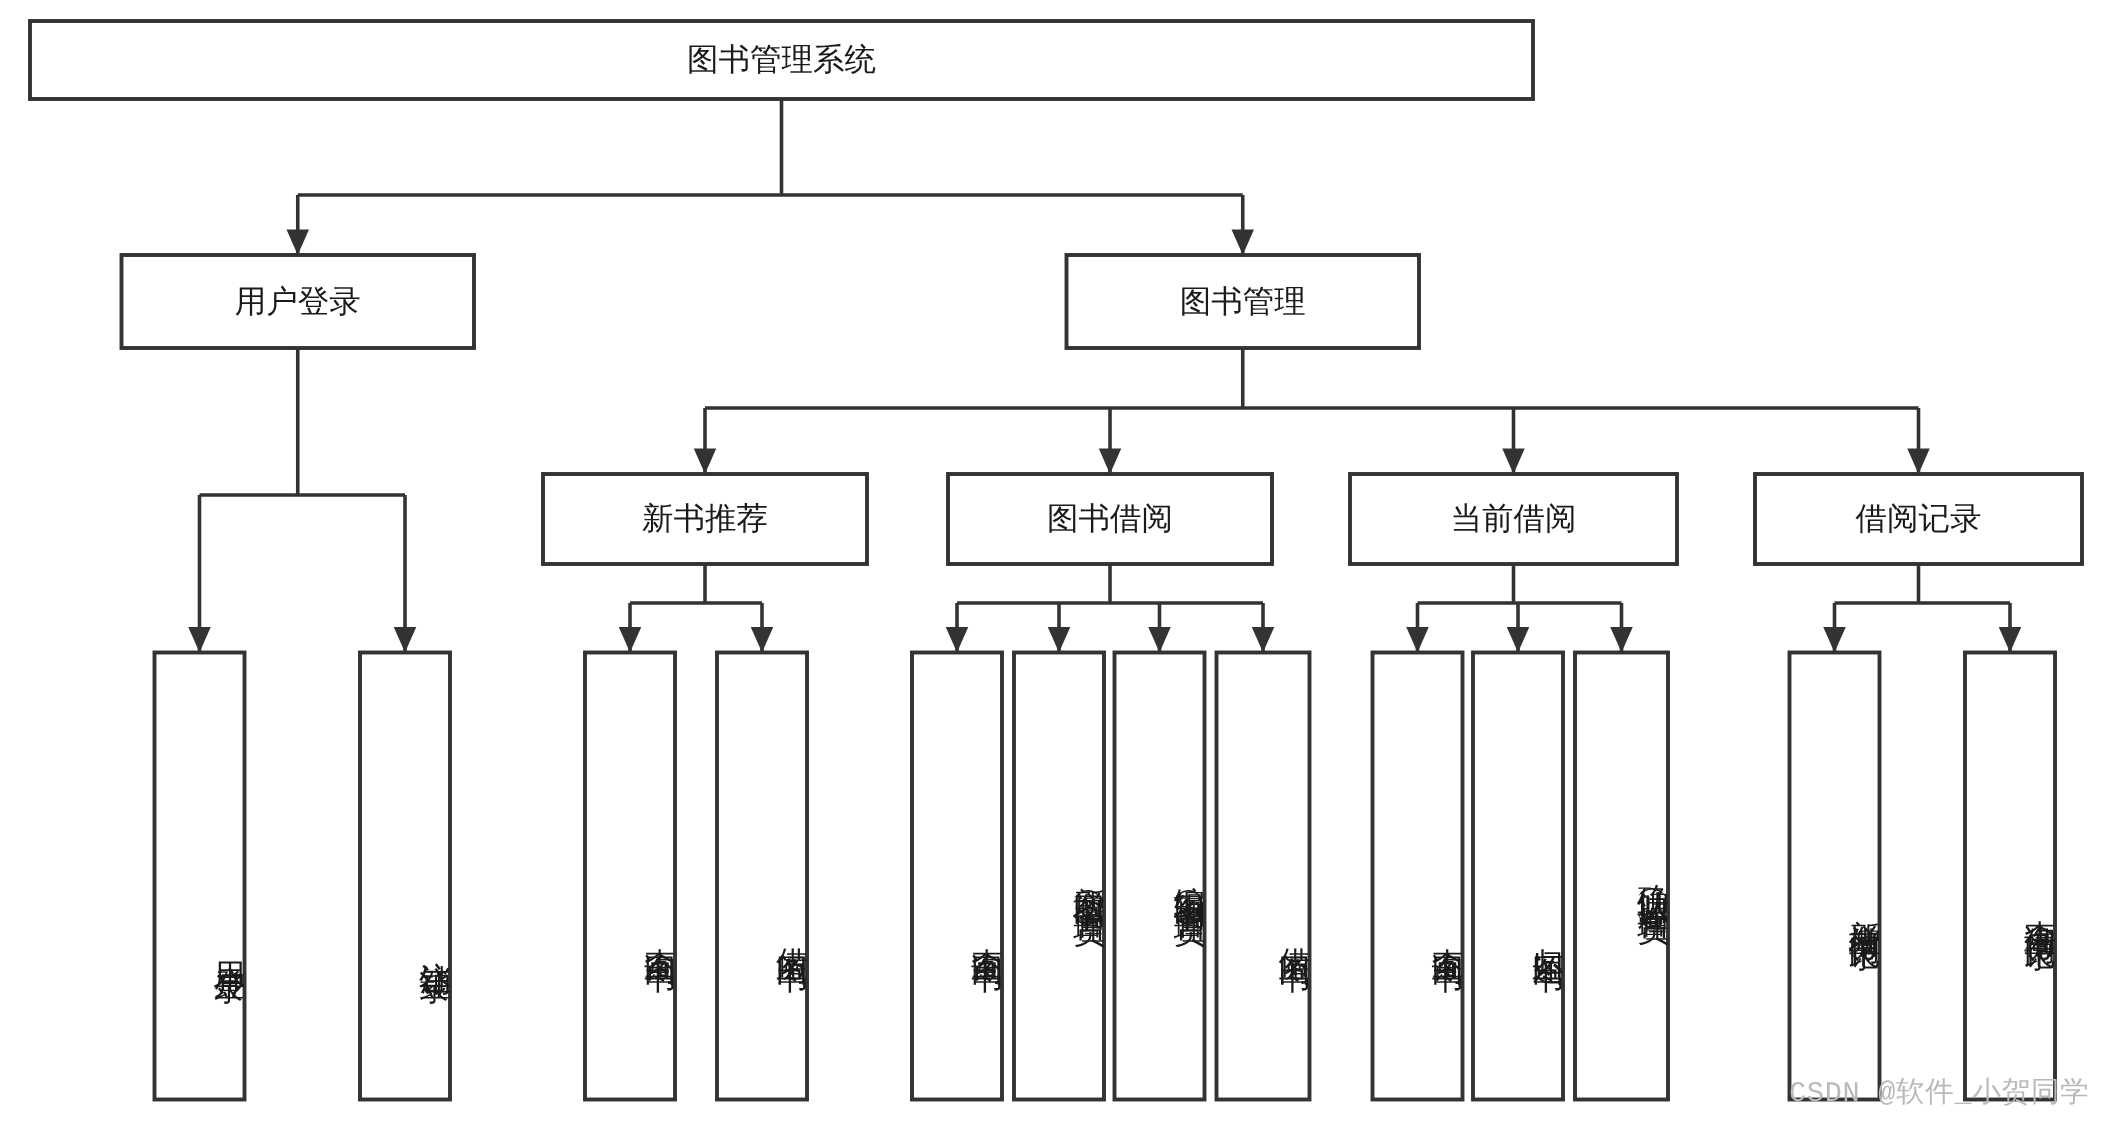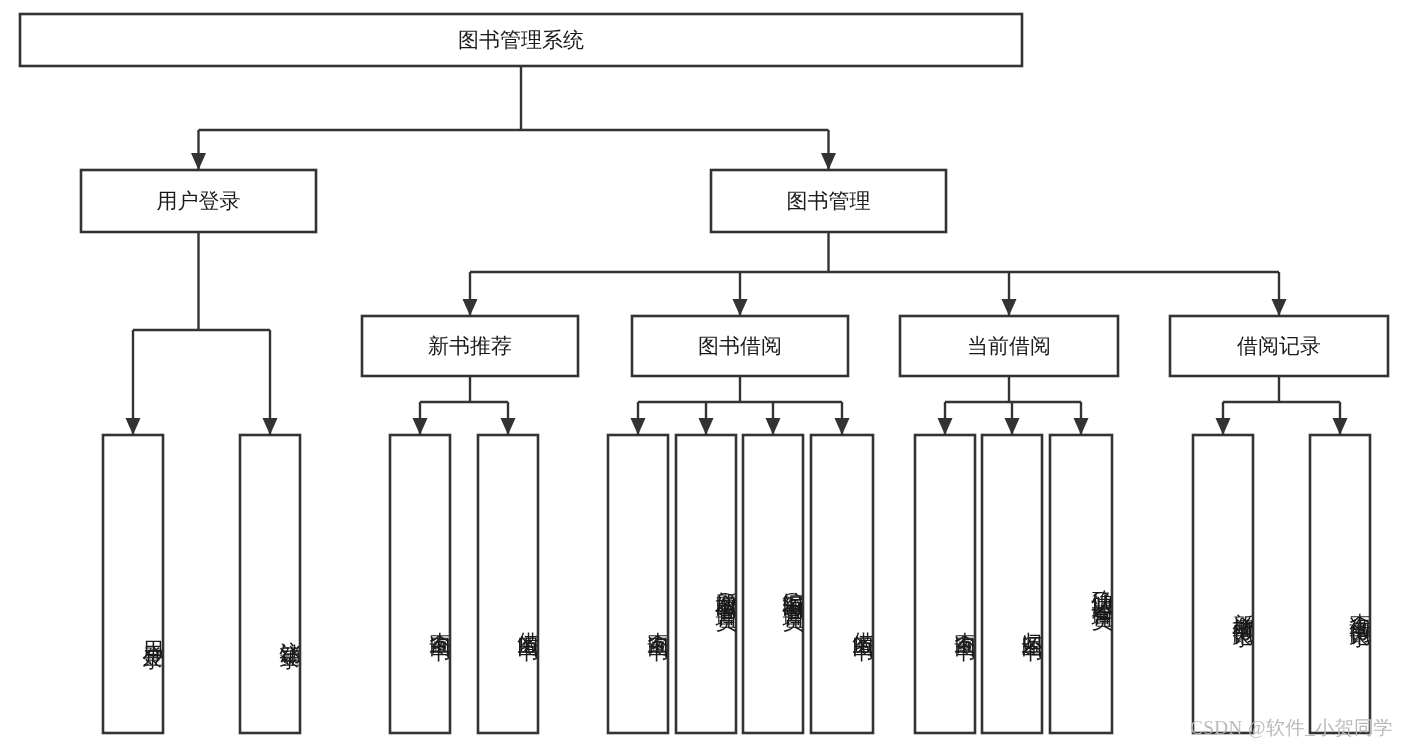--- a/index.html
+++ b/index.html
@@ -62,21 +62,21 @@
     white-space: nowrap;
     pointer-events: none;
     display: flex;
     align-items: flex-start;
     justify-content: center;
   }
   .watermark {
     position: absolute;
     right: 12px;
     bottom: 6px;
-    font-family: Liberation Serif, serif;
+    font-family: Liberation Mono, monospace;
     font-size: 19px;
     color: #b9b9b9;
     letter-spacing: 0.5px;
     user-select: none;
   }
 </style>
 </head>
 <body>
 
 <div id="diagram-root">

